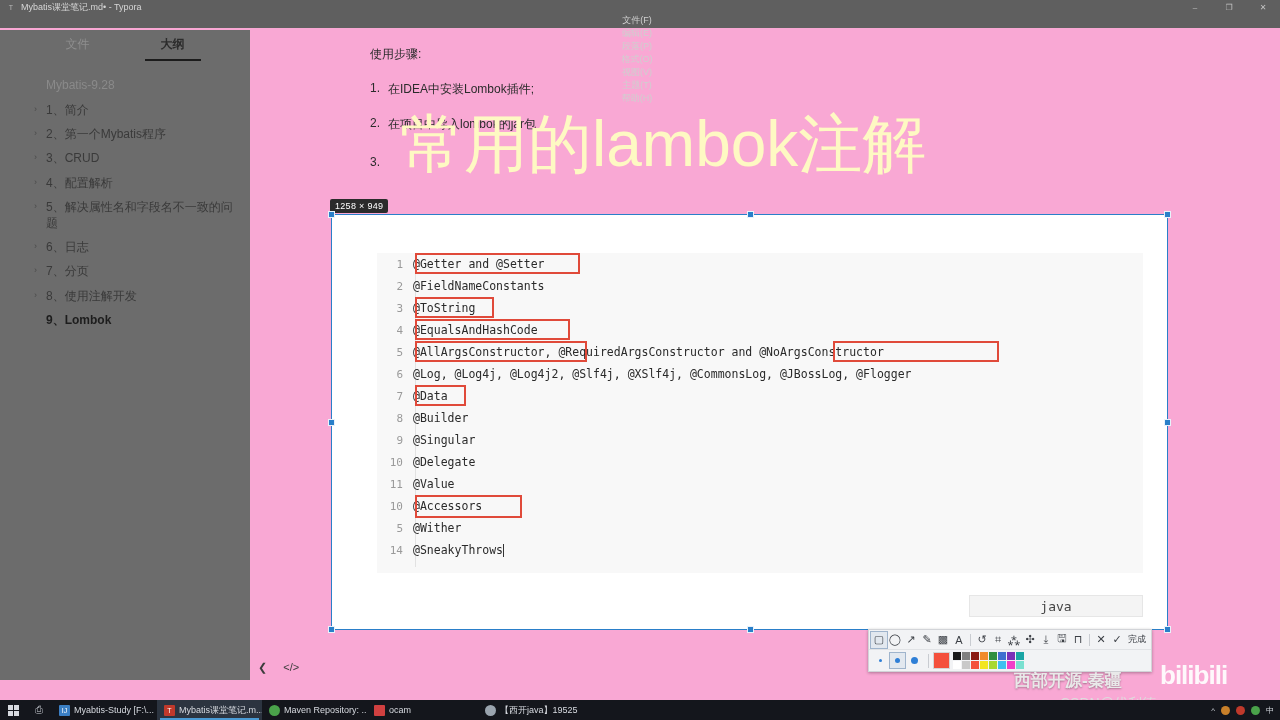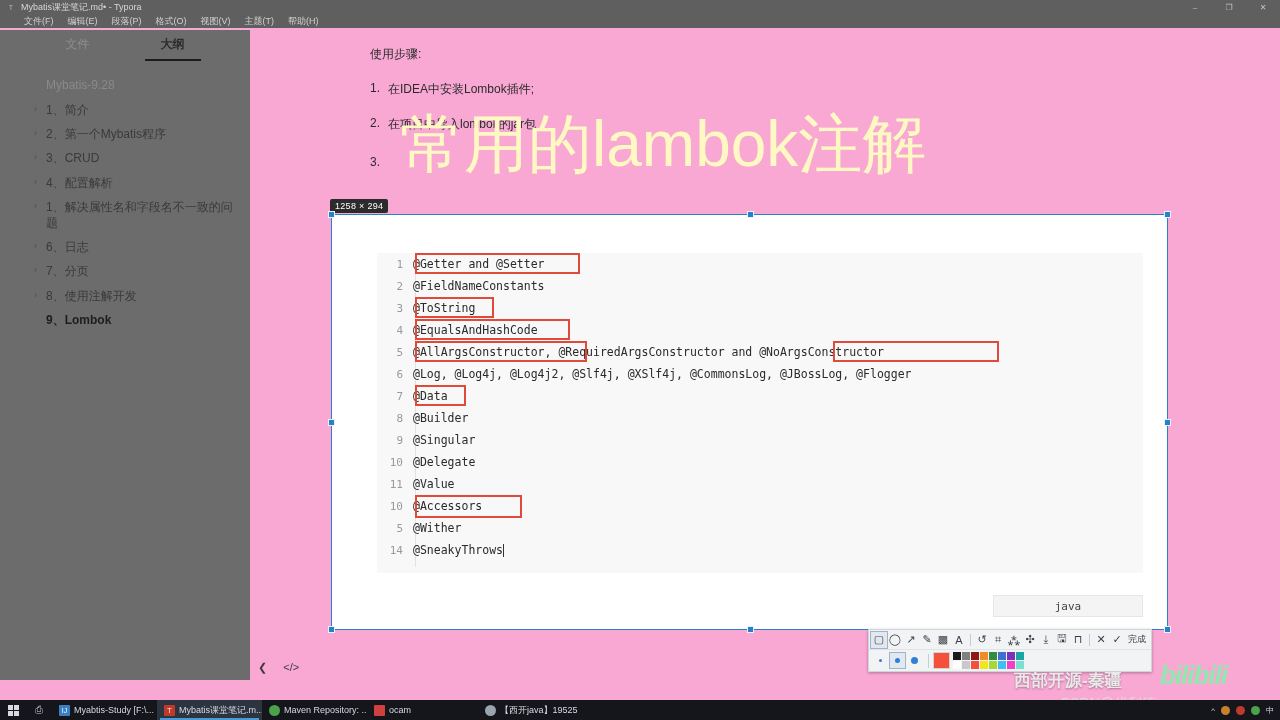--- a/index.html
+++ b/index.html
@@ -31,21 +31,21 @@
     white-space: nowrap;
   }
   .winbtns { margin-left: auto; display: flex; height: 14px; }
   .winbtn {
     width: 34px; height: 14px;
     display: flex; align-items: center; justify-content: center;
     font-size: 8px; color: #c3c3c3;
   }
   .menubar {
     position: absolute; top: 14px; left: 0; right: 0; height: 14px;
-    background: #5f5f5f; display: flex; align-items: center; padding-left: 24px;
+    background: #5f5f5f; display: flex; align-items: center; padding-left: 8px; flex-direction: column;
   }
   .menu-item {
     font-size: 9px; color: #cfcfcf; margin-right: 14px; white-space: nowrap;
   }
 
   
   .sidebar {
     position: absolute; top: 30px; left: 0; width: 250px; bottom: 20px;
     background: #6c6c6c;
   }
@@ -144,24 +144,24 @@
     width: 36px; text-align: right; color: #9a9a9a; font-size: 11px;
     padding-right: 10px; flex: none;
     font-family: "DejaVu Sans Mono", monospace;
   }
   .code-text { position: relative; white-space: pre; }
   .code-gutter-rule {
     position: absolute; left: 38px; top: 6px; bottom: 6px; width: 1px;
     background: #e2e2e2;
   }
   .lang-tag {
-    position: absolute; right: 0px; bottom: -44px; width: 150px; height: 22px;
+    position: absolute; right: 0px; bottom: -44px; width: 174px; height: 22px;
     background: #f4f4f4; border: 1px solid #e6e6e6;
     display: flex; align-items: center; justify-content: center;
-    font-family: "DejaVu Sans Mono", monospace; font-size: 11px; color: #444;
+    font-family: "DejaVu Sans Mono", monospace; font-size: 13px; color: #444;
   }
   .caret {
     display: inline-block; width: 1px; height: 13px; background: #333;
     vertical-align: -2px;
   }
 
   
   .redbox {
     position: absolute; border: 2px solid #e04a3a; pointer-events: none;
   }
@@ -212,22 +212,22 @@
   }
 
   
   .wm-qinjiang {
     position: absolute; left: 1014px; top: 669px;
     font-size: 17px; font-weight: bold; color: #e9e9e9;
     text-shadow: 0 1px 2px rgba(0,0,0,.35); white-space: nowrap;
   }
   .wm-bili {
     position: absolute; left: 1160px; top: 660px;
-    font-size: 26px; font-weight: bold; color: #86efac;
-    letter-spacing: -1px; font-style: italic; opacity: .92;
+    font-size: 26px; font-weight: bold; color: #ffffff;
+    letter-spacing: -1px; opacity: .92;
   }
   .wm-csdn {
     position: absolute; left: 1060px; top: 695px;
     font-size: 14px; color: #dcdcdc; white-space: nowrap;
   }
 
   
   .taskbar {
     position: absolute; left: 0; right: 0; bottom: 0; height: 20px;
     background: #14161c; display: flex; align-items: center;
@@ -306,21 +306,21 @@
       <div class="outline-item">
         <span class="chev">›</span>
         <span class="olabel">3、CRUD</span>
       </div>
       <div class="outline-item">
         <span class="chev">›</span>
         <span class="olabel">4、配置解析</span>
       </div>
       <div class="outline-item">
         <span class="chev">›</span>
-        <span class="olabel">1、解决属性名和字段名不一致的问题</span>
+        <span class="olabel">5、解决属性名和字段名不一致的问题</span>
       </div>
       <div class="outline-item">
         <span class="chev">›</span>
         <span class="olabel">6、日志</span>
       </div>
       <div class="outline-item">
         <span class="chev">›</span>
         <span class="olabel">7、分页</span>
       </div>
       <div class="outline-item">
@@ -354,21 +354,21 @@
     </div>
 
     <div class="statusbar">
       <span class="sb-icon">❮</span>
       <span class="sb-icon">&lt;/&gt;</span>
     </div>
   </div>
 
   <div class="green-overlay" style="color: #fef9c3; margin-top: 40px;">常用的lambok注解</div>
 
-  <div class="dim-badge">1258 × 294</div>
+  <div class="dim-badge">1258 × 949</div>
 
   <div class="selection" style="border-color: rgb(42, 127, 201);">
     <span class="sel-handle h-tl" style="background: rgb(42, 127, 201);"></span>
     <span class="sel-handle h-tc" style="background: rgb(42, 127, 201);"></span>
     <span class="sel-handle h-tr" style="background: rgb(42, 127, 201);"></span>
     <span class="sel-handle h-ml" style="background: rgb(42, 127, 201);"></span>
     <span class="sel-handle h-mr" style="background: rgb(42, 127, 201);"></span>
     <span class="sel-handle h-bl" style="background: rgb(42, 127, 201);"></span>
     <span class="sel-handle h-bc" style="background: rgb(42, 127, 201);"></span>
     <span class="sel-handle h-br" style="background: rgb(42, 127, 201);"></span>

